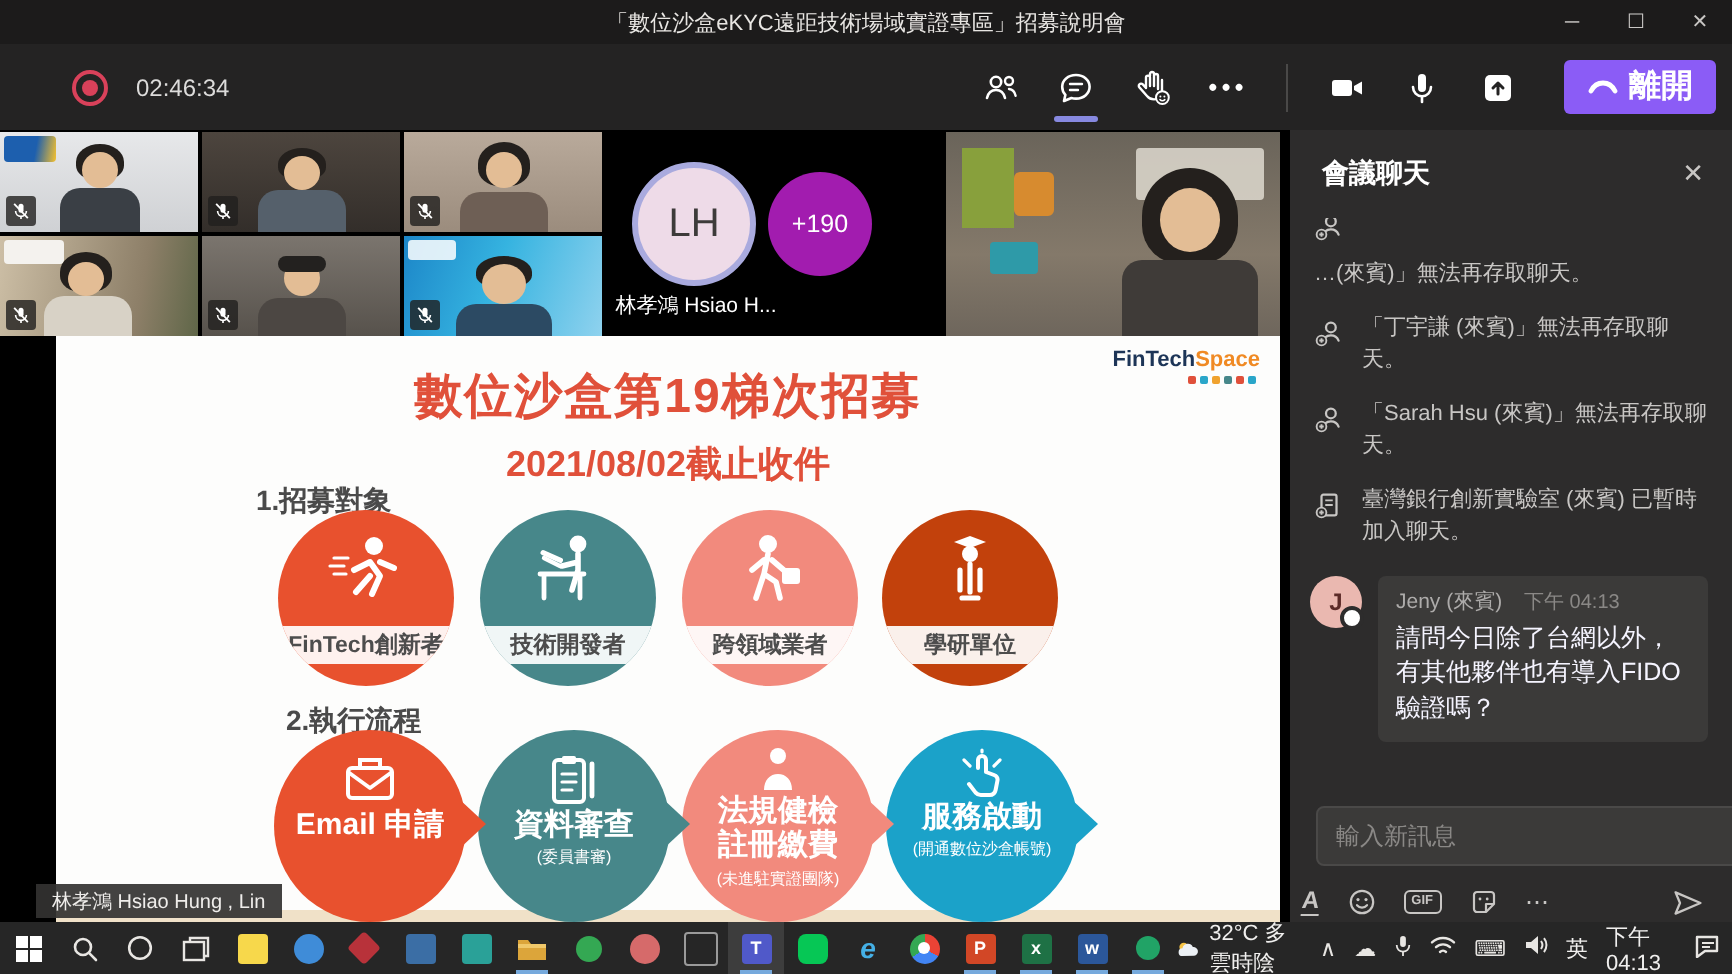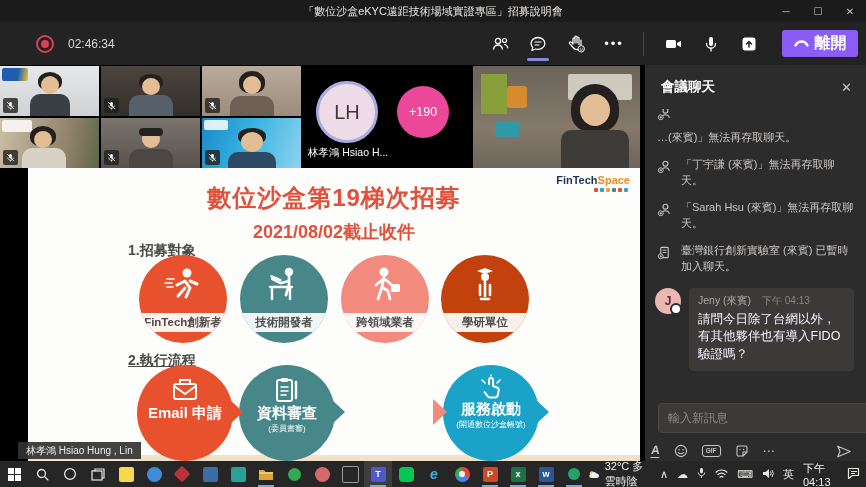--- a/index.html
+++ b/index.html
@@ -39,22 +39,22 @@
         display:flex;align-items:center;justify-content:center;}
   .head{position:absolute;border-radius:50%;background:#e3bd95;}
   .hair{position:absolute;border-radius:50% 50% 40% 40%;background:#24201d;}
   .torso{position:absolute;border-radius:10px 10px 0 0;}
   .avatar-lh{left:316px;top:16px;width:62px;height:62px;border-radius:50%;
         background:#eedbe8;border:3px solid #a9aade;box-sizing:border-box;
         display:flex;align-items:center;justify-content:center;
         font-size:20px;color:#3d3b3a;font-weight:normal;}
   .avatar-name{left:296px;top:81px;width:104px;text-align:center;font-size:10.5px;color:#fff;
         white-space:nowrap;overflow:hidden;}
-  .overflow-cnt{left:397px;top:21px;width:52px;height:52px;border-radius:50%;
-        background:#ec4899;display:flex;align-items:center;justify-content:center;
+  .overflow-cnt{left:384px;top:21px;width:52px;height:52px;border-radius:50%;
+        background:#a21caf;display:flex;align-items:center;justify-content:center;
         font-size:12.5px;color:#fff;}
   .presenter{left:18px;bottom:2px;height:17px;background:rgba(51,50,49,.92);
         display:flex;align-items:center;padding:0 8px;font-size:10px;color:#efedeb;}
   
   .slide{left:28px;top:103px;width:612px;height:293px;background:#fdfdfc;overflow:hidden;color:#333;}
   .slide-title{left:0;top:14px;width:612px;text-align:center;font-size:24px;
         font-weight:bold;color:#e0503a;letter-spacing:1px;}
   .slide-deadline{left:0;top:52px;width:612px;text-align:center;font-size:18px;
         font-weight:bold;color:#e0503a;}
   .fts-logo{right:10px;top:6px;font-size:11px;font-weight:bold;}
@@ -343,21 +343,21 @@
       </div>
       <div class="tcircle" style="left:413px;top:87px;background:#c2410c;">
         <svg width="36" height="44" viewBox="0 0 36 44">
           <path d="M10 6l8-3 8 3-8 3z" fill="#fff"></path>
           <circle cx="18" cy="12" r="4" fill="#fff"></circle>
           <path d="M18 17v14M13 20v10M23 20v10M14 34h8" fill="none" stroke="#fff" stroke-width="2.6" stroke-linecap="round"></path>
         </svg>
         <div class="tband">學研單位</div>
       </div>
 
-      <div class="abs sec-label" style="left:100px;top:184px;text-decoration:underline;">2.執行流程</div>
+      <div class="abs sec-label" style="left:115px;top:184px;">2.執行流程</div>
 
       <div class="scircle" style="left:109px;top:197px;background:#e8512e;">
         <svg width="30" height="28" viewBox="0 0 30 28" style="margin-top:11px">
           <rect x="4" y="8" width="22" height="15" rx="2" fill="none" stroke="#fff" stroke-width="2"></rect>
           <path d="M4 10l11 8 11-8" fill="none" stroke="#fff" stroke-width="2" stroke-linejoin="round"></path>
           <path d="M10 8V4h10v4" fill="none" stroke="#fff" stroke-width="2"></path>
         </svg>
         <span class="slabel">Email 申請</span>
       </div>
       <span class="stail" style="left:201px;top:231px;border-left:14px solid #e8512e;"></span>
@@ -367,20 +367,29 @@
           <rect x="4" y="4" width="15" height="21" rx="2" fill="none" stroke="#fff" stroke-width="2"></rect>
           <rect x="8" y="2" width="7" height="4" rx="1" fill="#fff"></rect>
           <path d="M8 11h7M8 15h7M8 19h5" stroke="#fff" stroke-width="1.6" stroke-linecap="round"></path>
           <line x1="23" y1="6" x2="23" y2="22" stroke="#fff" stroke-width="2.4" stroke-linecap="round"></line>
         </svg>
         <span class="slabel">資料審查</span>
         <span class="snote">(委員書審)</span>
       </div>
       <span class="stail" style="left:303px;top:231px;border-left:14px solid #47878a;"></span>
 
+      <div class="scircle" style="left:313px;top:197px;background:#f28a7d;">
+        <svg width="20" height="24" viewBox="0 0 20 24" style="margin-top:8px">
+          <circle cx="10" cy="5" r="4" fill="#fff"></circle>
+          <path d="M3 22c0-5 3-8 7-8s7 3 7 8" fill="#fff"></path>
+        </svg>
+        <span class="slabel"><span>法規健檢</span><br>
+        <span>註冊繳費</span></span>
+        <span class="snote">(未進駐實證團隊)</span>
+      </div>
       <span class="stail" style="left:405px;top:231px;border-left:14px solid #f28a7d;"></span>
 
       <div class="scircle" style="left:415px;top:197px;background:#1ba2c9;">
         <svg width="30" height="26" viewBox="0 0 30 26" style="margin-top:9px">
           <path d="M15 8v8l-2-2m2 2l2-2" fill="none" stroke="#fff" stroke-width="0"></path>
           <path d="M13 10V6c0-1.2.9-2 2-2s2 .8 2 2v6l4 1.5c1.3.5 2 1.5 1.7 2.9l-.9 4.6c-.3 1.5-1.4 2.5-3 2.5h-4.4c-1 0-1.9-.4-2.6-1.2L8.5 18" fill="none" stroke="#fff" stroke-width="2" stroke-linecap="round" stroke-linejoin="round"></path>
           <path d="M10 7c-.7-2 .2-3.8 2-4.6M20 7c.7-2-.2-3.8-2-4.6" fill="none" stroke="#fff" stroke-width="0"></path>
           <path d="M9 9L6 6M21 9l3-3M15 2v-1" stroke="#fff" stroke-width="1.6" stroke-linecap="round"></path>
         </svg>
         <span class="slabel">服務啟動</span>

